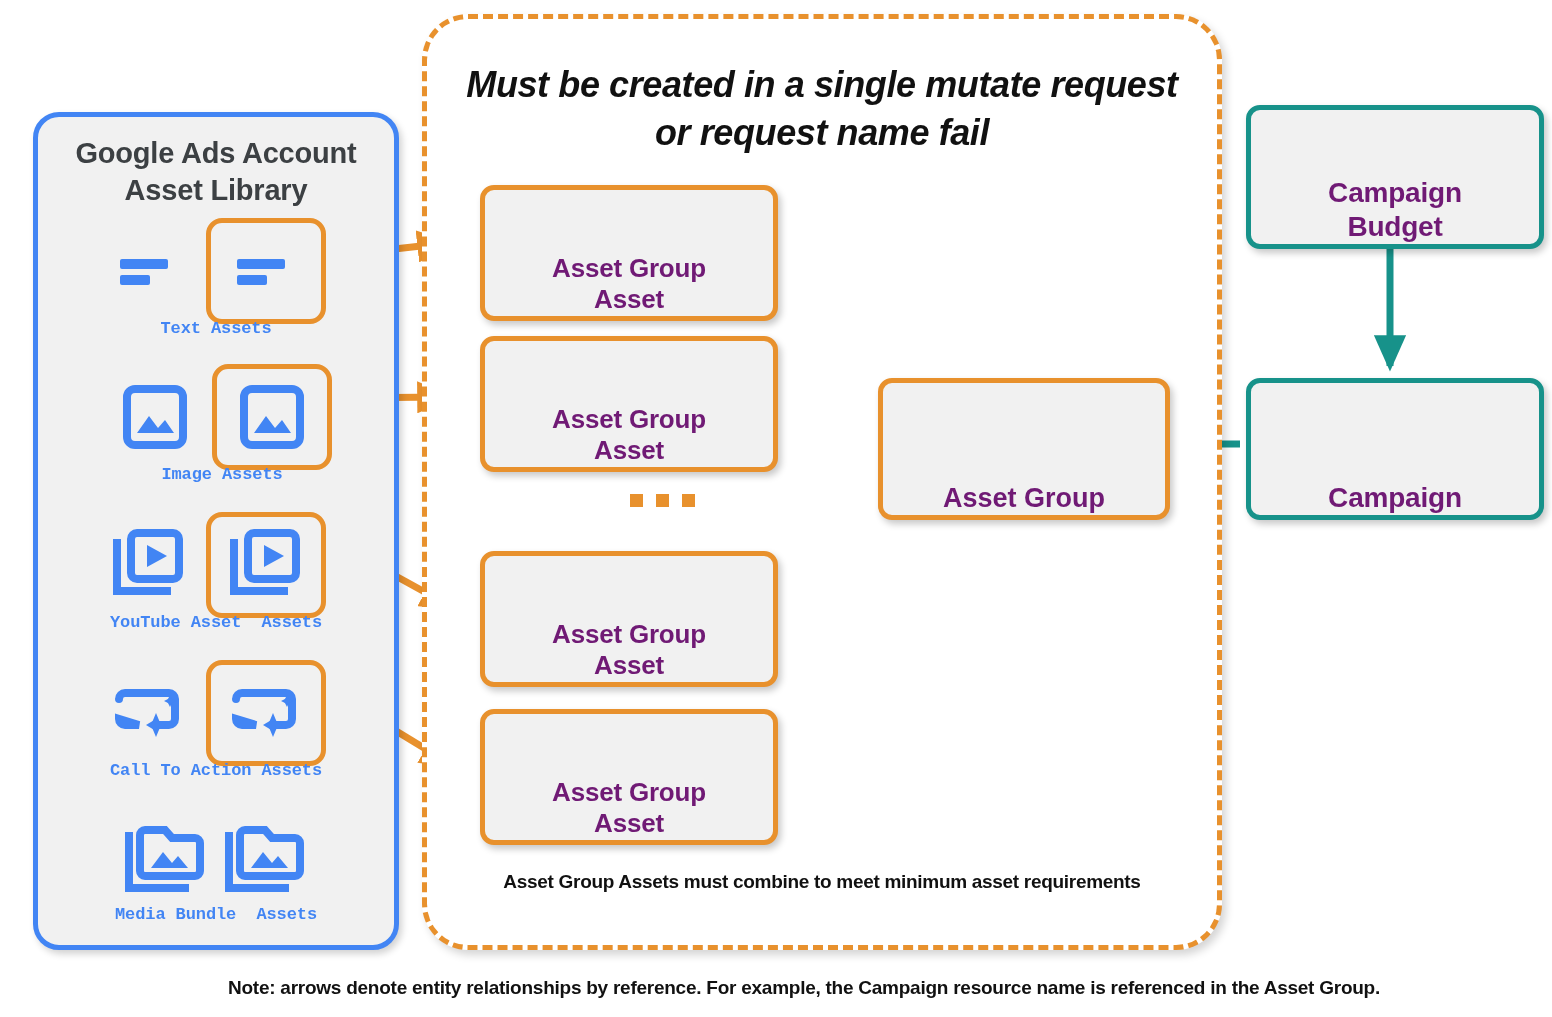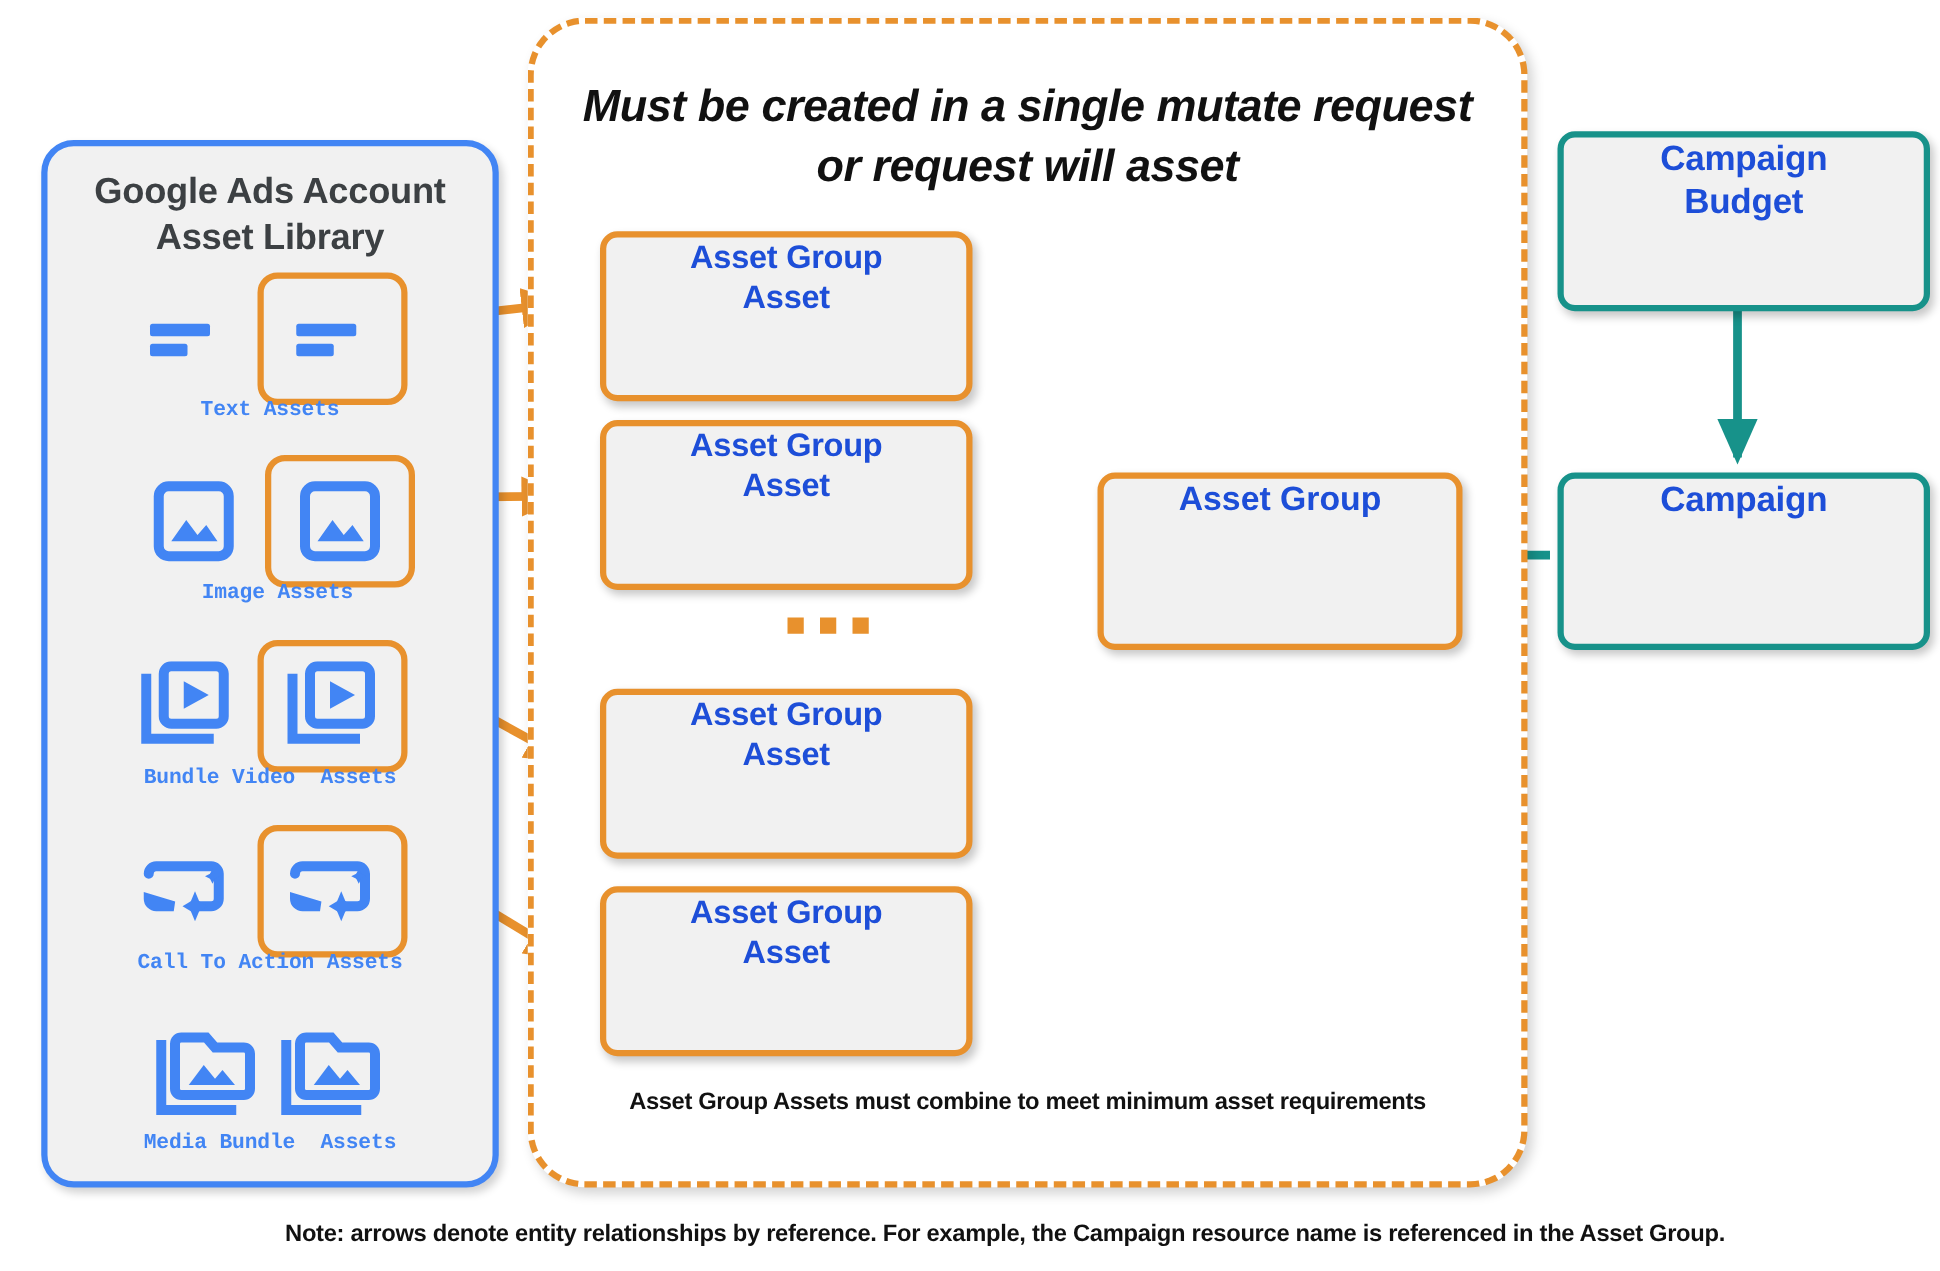--- a/index.html
+++ b/index.html
@@ -48,22 +48,22 @@
     line-height:1.33;letter-spacing:-.4px;
   }
   .mutate-footnote{
     position:absolute;left:0;bottom:52px;width:100%;text-align:center;
     font-size:19px;font-weight:bold;color:#111111;letter-spacing:-.3px;margin-top:22px;
   }
 
   
   .node{
     position:absolute;background:#F1F1F1;border-radius:14px;
-    display:flex;align-items:flex-start;justify-content:center;text-align:center;
-    font-weight:bold;color:#1d4ed8;line-height:1.22;
+    display:flex;align-items:flex-end;justify-content:center;text-align:center;
+    font-weight:bold;color:#701a75;line-height:1.22;
     box-shadow:3px 4px 7px rgba(0,0,0,.22);
   }
   .node.orange{border:5px solid #E8912D;}
   .node.teal{border:5px solid #17928A;}
 
   .aga{width:288px;height:126px;left:480px;font-size:26px;letter-spacing:-.2px;}
   .aga.a1{top:185px;}
   .aga.a2{top:336px;}
   .aga.a3{top:551px;}
   .aga.a4{top:709px;}
@@ -168,21 +168,21 @@
           </svg>
         </span>
         <span class="icon-wrap boxed">
           <svg width="76" height="72" viewBox="0 0 76 72">
             <path d="M6 14 L6 62 L56 62" fill="none" stroke="#4285F4" stroke-width="8" stroke-linecap="square"></path>
             <rect x="20" y="4" width="48" height="46" rx="6" fill="none" stroke="#4285F4" stroke-width="8"></rect>
             <path d="M36 16 L56 27 L36 38 Z" fill="#4285F4"></path>
           </svg>
         </span>
       </div>
-      <div class="asset-label">Bundle Video  Assets</div>
+      <div class="asset-label">YouTube Asset  Assets</div>
     </div>
 
     <div class="asset-row" style="top:540px;">
       <div class="asset-icons">
         <span class="icon-wrap">
           <svg width="80" height="56" viewBox="0 0 80 56">
             <path d="M10 14 a6 6 0 0 1 6-6 h44 a6 6 0 0 1 6 6 v20 a6 6 0 0 1 -6 6 h-10 M30 40 h-14 a6 6 0 0 1 -6 -6 z" fill="none" stroke="#4285F4" stroke-width="8" stroke-linecap="round"></path>
             <path d="M42 40 L47 28 L52 40 L47 52 Z" fill="#4285F4"></path>
             <path d="M37 40 L47 34 L57 40 L47 46 Z" fill="#4285F4"></path>
             <path d="M58 16 L61 10 L64 16 L61 22 Z" fill="#4285F4"></path>
@@ -219,21 +219,21 @@
           </svg>
         </span>
       </div>
       <div class="asset-label">Media Bundle  Assets</div>
     </div>
   </div>
 
   <div class="mutate-box">
     <div class="mutate-title">
       <span>Must be created in a single mutate request</span><br>
-      <span>or request will asset</span>
+      <span>or request name fail</span>
     </div>
     <div class="mutate-footnote">Asset Group Assets must combine to meet minimum asset requirements</div>
   </div>
 
   <div class="node orange aga a1">
     <span>
       <span>Asset Group</span><br>
       <span>Asset</span>
     </span>
   </div>

